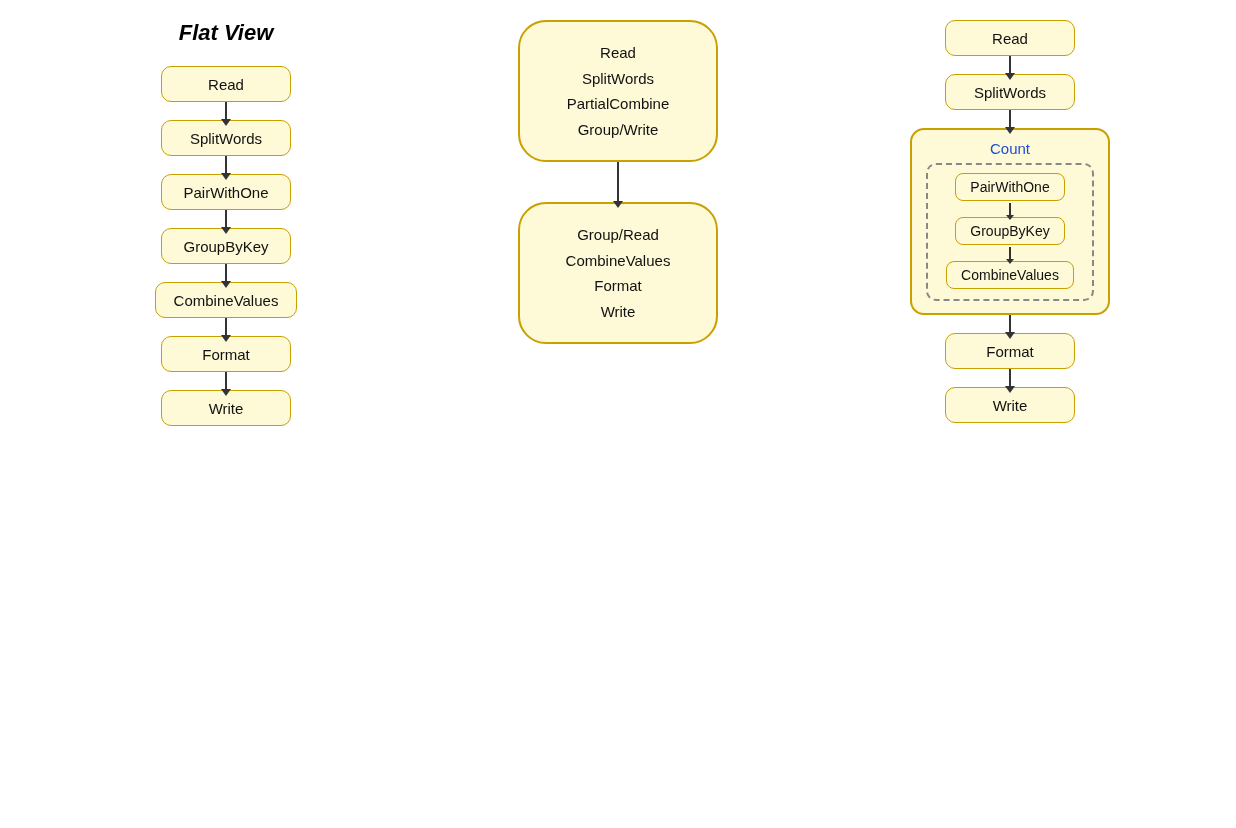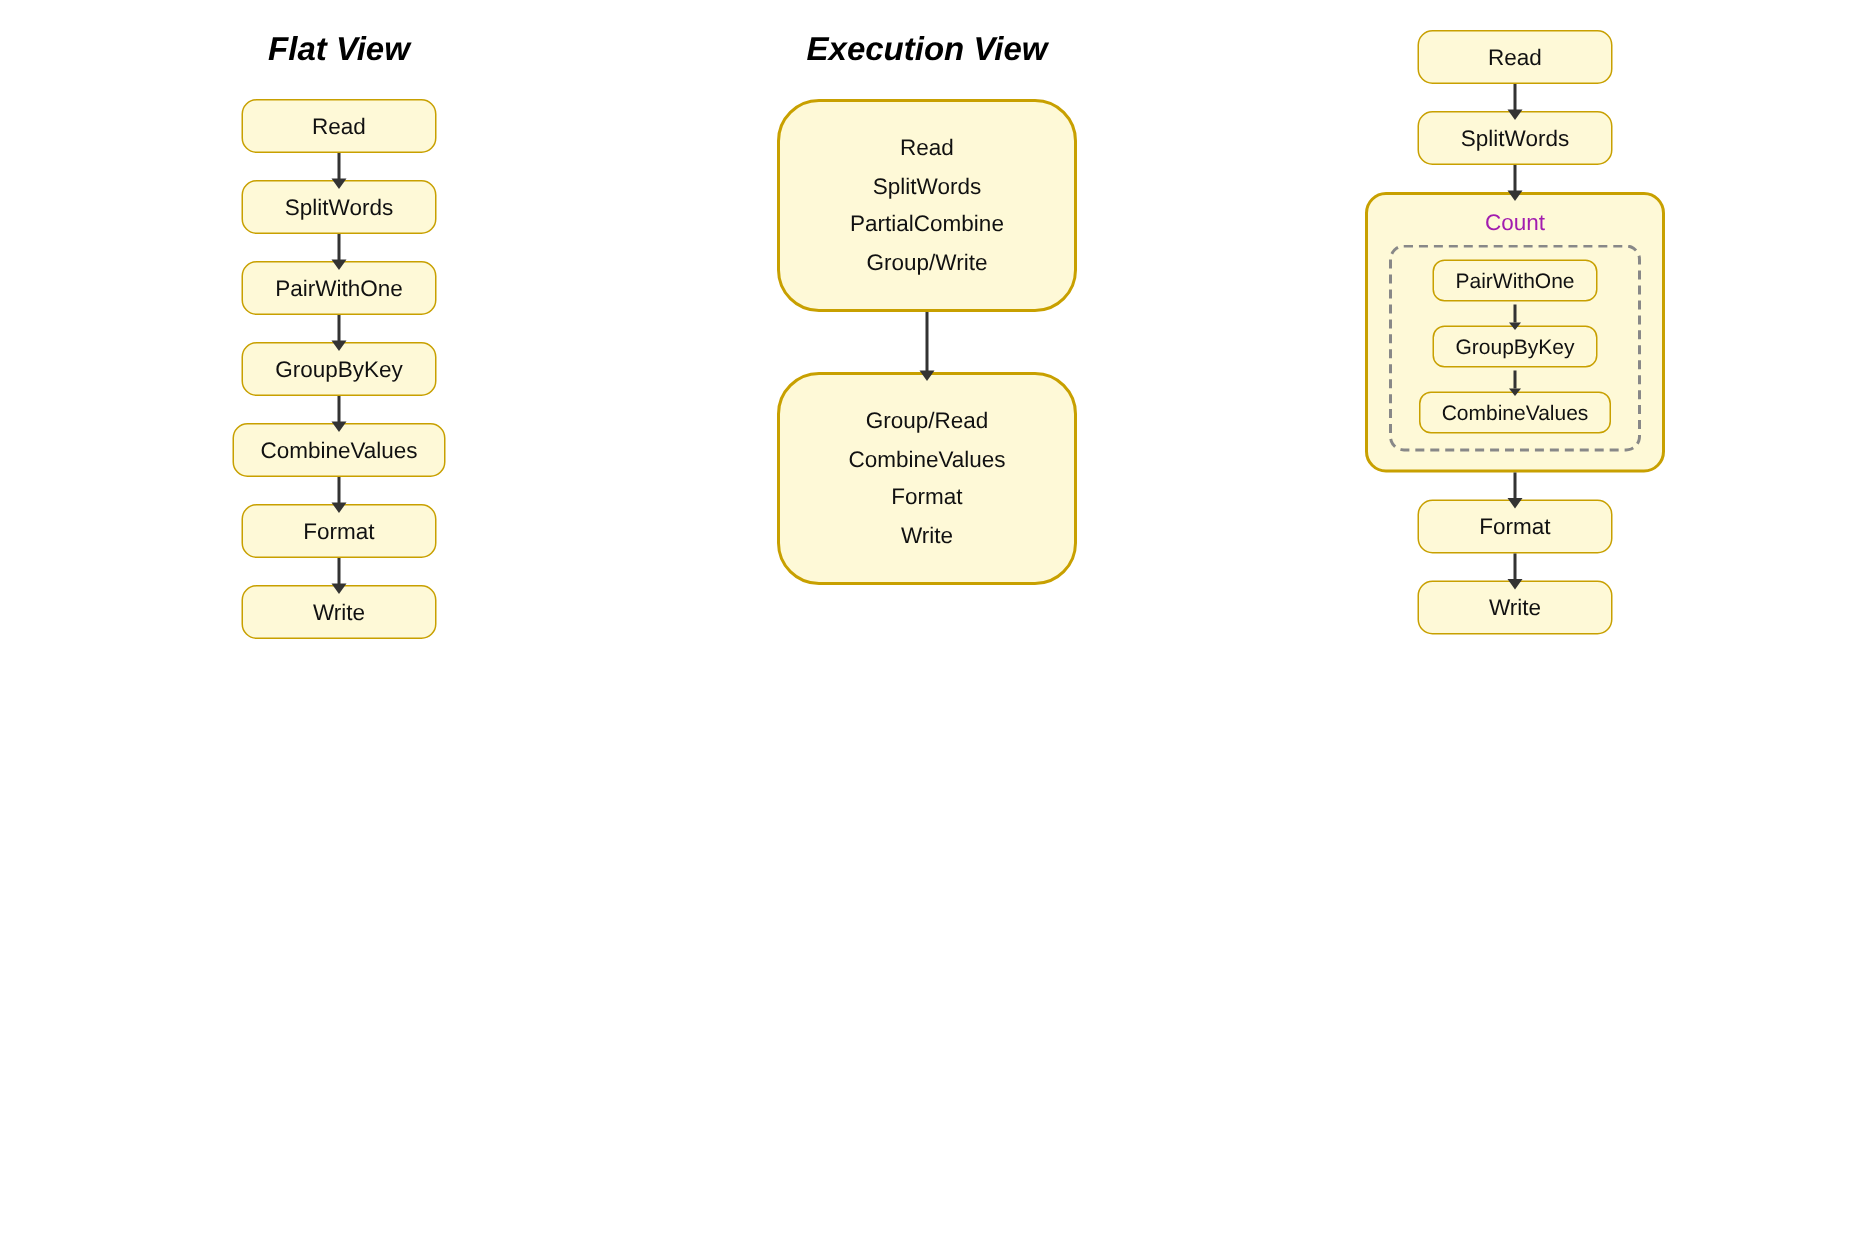--- a/index.html
+++ b/index.html
@@ -90,21 +90,21 @@
       border-radius: 14px;
       padding: 10px 14px 12px 14px;
       display: flex;
       flex-direction: column;
       align-items: center;
       min-width: 200px;
     }
     .count-title {
       font-size: 15px;
       margin-bottom: 6px;
-      color: #a21caf;
+      color: #1d4ed8;
     }
     .count-inner {
       border: 2px dashed #888;
       border-radius: 10px;
       padding: 8px 16px 10px 16px;
       display: flex;
       flex-direction: column;
       align-items: center;
       width: 100%;
     }
@@ -165,21 +165,20 @@
         <div class="arrow"></div>
       </div>
     <div class="node">Format</div>
     <div class="arrow-container">
         <div class="arrow"></div>
       </div>
     <div class="node">Write</div>
   </div>
 
   <div class="view-column">
-    <div class="view-title">Execution View</div>
 
     <div class="node-large">
       Read<br>SplitWords<br>PartialCombine<br>Group/Write
     </div>
     <div class="arrow-container">
       <div class="arrow" style="height:40px;"></div>
     </div>
     <div class="node-large">
       Group/Read<br>CombineValues<br>Format<br>Write
     </div>

